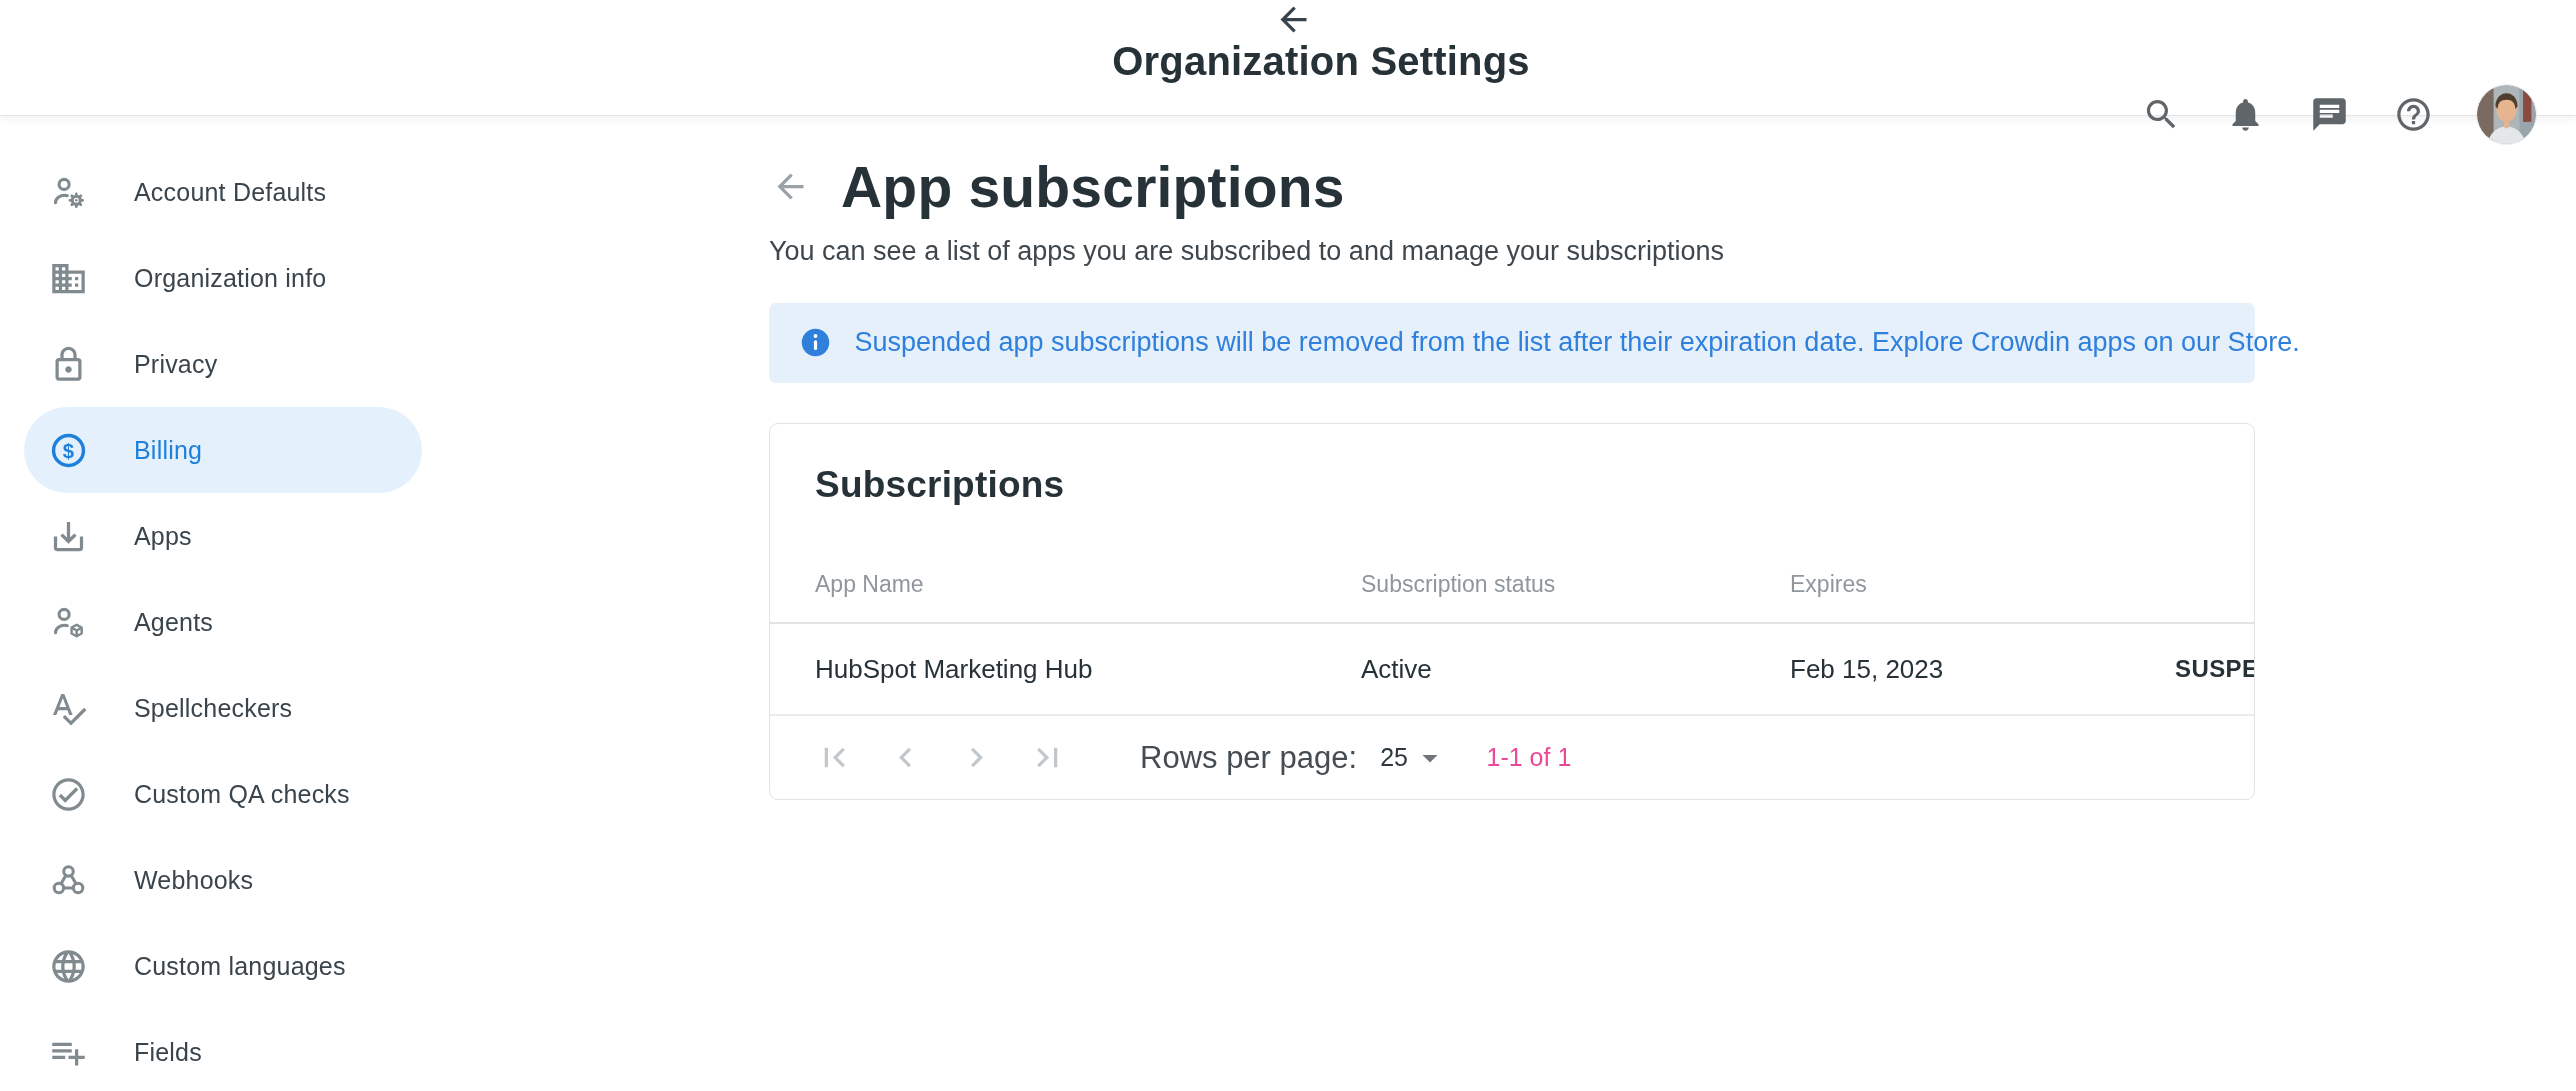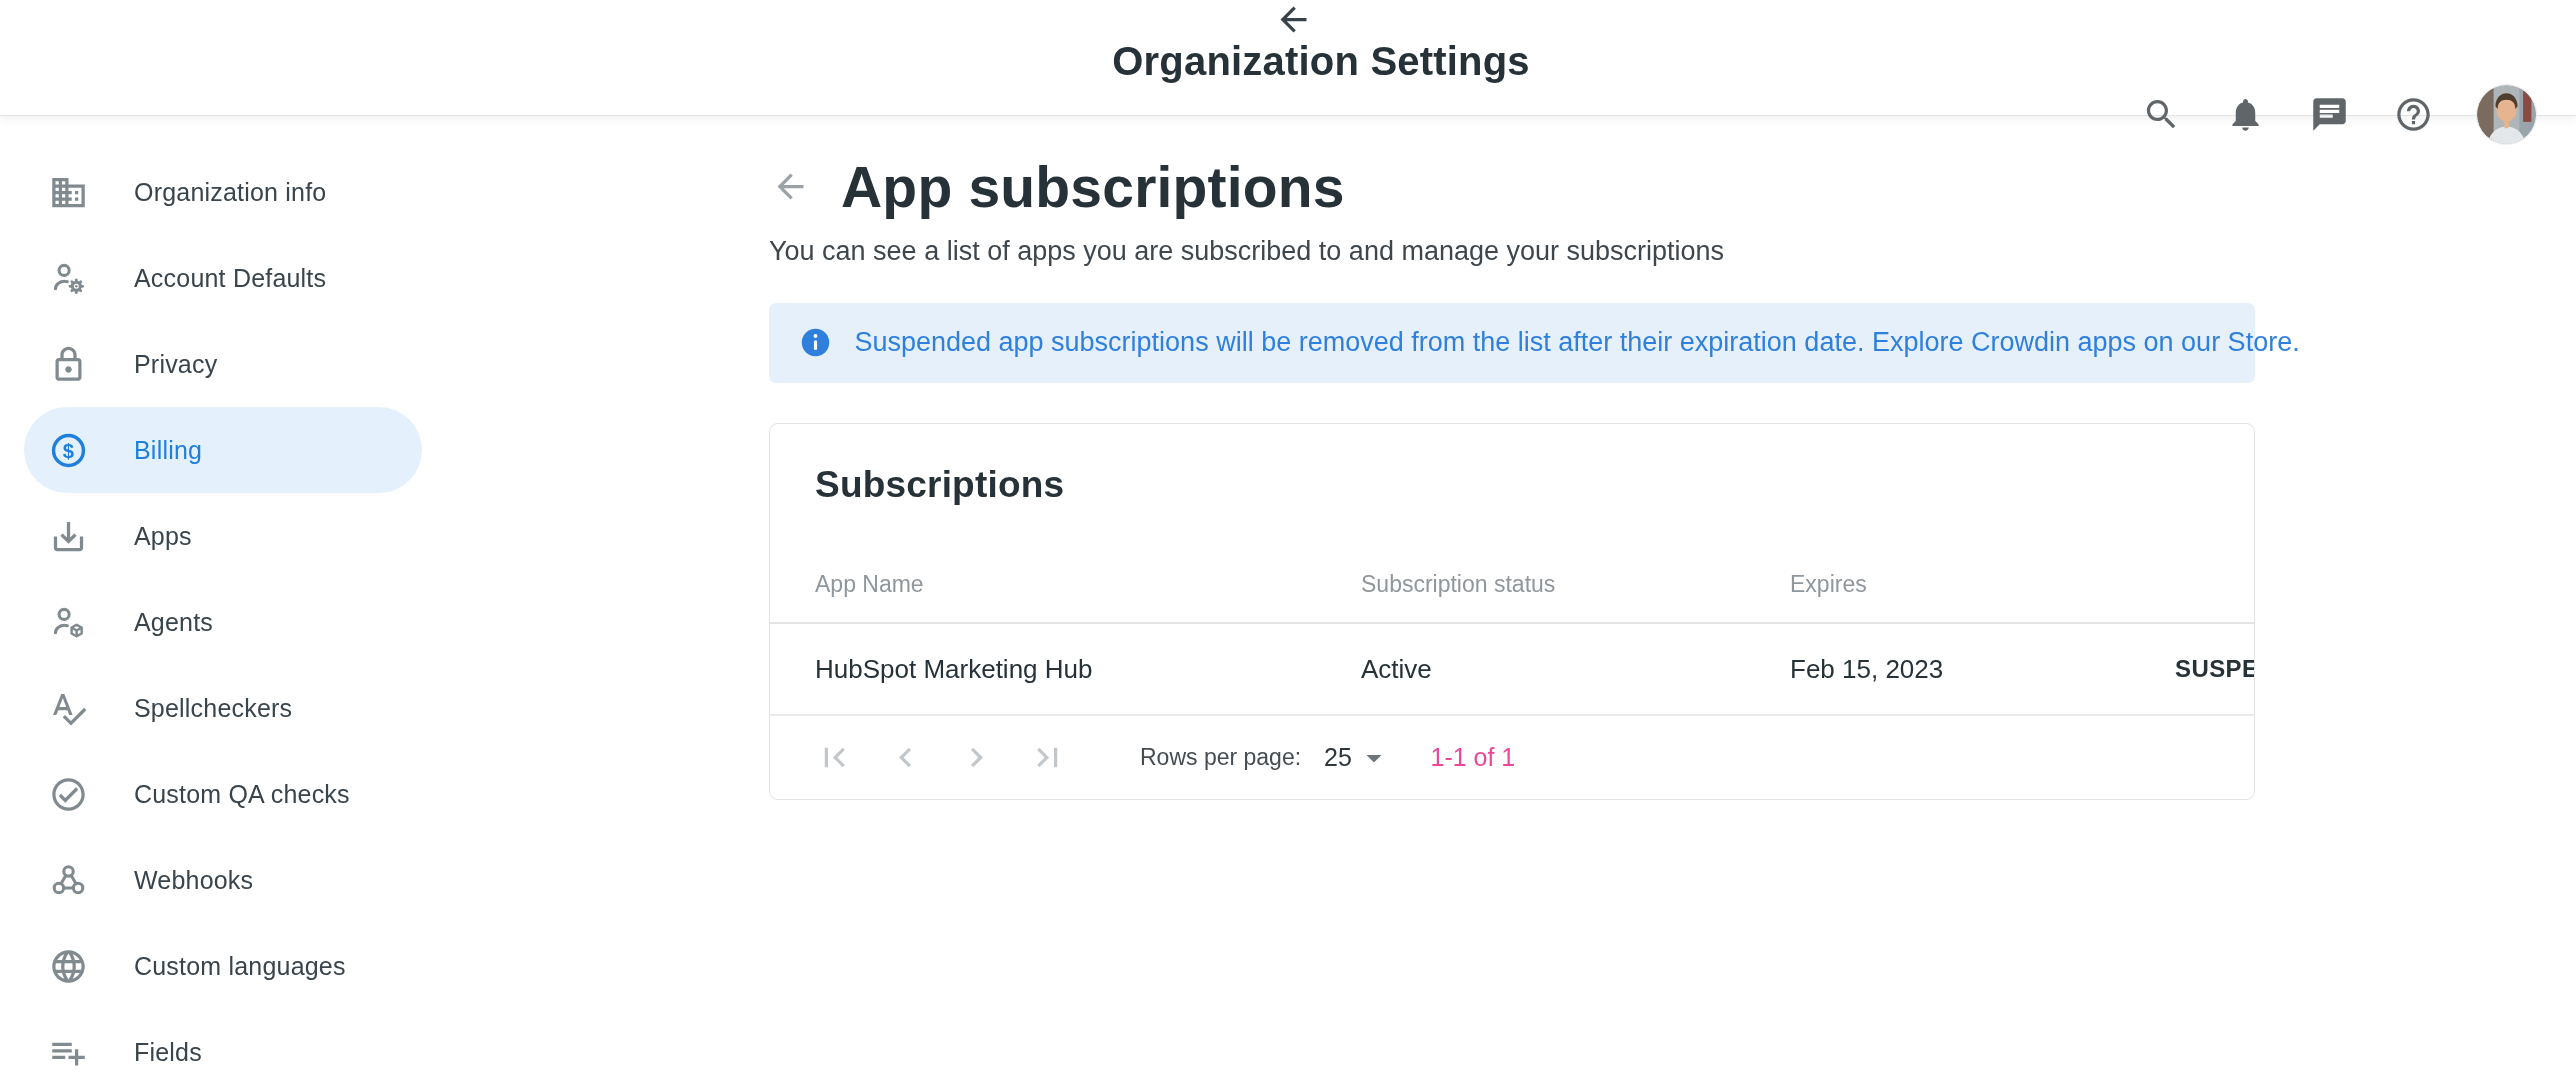--- a/index.html
+++ b/index.html
@@ -90,21 +90,21 @@
   .action-btn{
     justify-self:end;background:none;border:none;padding:0;cursor:pointer;
     font-family:inherit;font-size:24px;font-weight:700;color:#263238;letter-spacing:0.4px;
   }
   .pagination{height:83px;display:flex;align-items:center;padding:0 31px 0 45px;}
   .pg-btn{
     width:39px;height:39px;border:none;background:transparent;padding:0;cursor:pointer;
     display:flex;align-items:center;justify-content:center;color:#c2c7cb;margin-right:32px;
   }
   .pg-btn svg{width:39px;height:39px;}
-  .rows-label{margin-left:41px;font-size:23px;color:#454c52;}
+  .rows-label{margin-left:41px;font-size:31px;color:#454c52;}
   .rows-select{display:flex;align-items:center;cursor:pointer;margin-left:23px;}
   .rows-value{font-size:25px;color:#2e373d;}
   .caret{width:36px;height:36px;color:#6f767b;margin-left:3.6px;}
   .caret svg{width:36px;height:36px;}
   .range{margin-left:39px;font-size:25px;color:#ec4899;}
 </style>
 </head>
 <body>
 
 <header class="topbar">
@@ -165,41 +165,41 @@
       </svg>
     </div>
   </div>
 </header>
 
 <div class="content">
 
   <nav class="sidebar">
     <div class="side-item">
       <span class="s-icon">
-        <svg viewBox="0 0 24 24" fill="currentColor">
-            <path d="M12 7V3H2v18h20V7H12zM6 19H4v-2h2v2zm0-4H4v-2h2v2zm0-4H4V9h2v2zm0-4H4V5h2v2zm4 12H8v-2h2v2zm0-4H8v-2h2v2zm0-4H8V9h2v2zm0-4H8V5h2v2zm10 12h-8v-2h2v-2h-2v-2h2v-2h-2V9h8v10zm-2-8h-2v2h2v-2zm0 4h-2v2h2v-2z"></path>
-          </svg>
-      </span>
-      <span class="lbl">Organization info</span>
-    </div>
-    <div class="side-item">
-      <span class="s-icon">
         <svg viewBox="0 0 24 24" fill="none" stroke="currentColor" stroke-width="1.9">
           <circle cx="9.3" cy="7" r="3.1"></circle>
           <path d="M4 18.3c0-2.9 2.9-4.6 5.5-4.6 .6 0 1.2 .08 1.8 .25" stroke-linecap="round"></path>
           <g>
             <circle cx="16.8" cy="16.8" r="2.5"></circle>
             <g stroke-width="1.7" stroke-linecap="round">
               <path d="M16.8 12.9v1.1M16.8 19.6v1.1M20.7 16.8h-1.1M14 16.8h-1.1M19.56 14.04l-.78.78M14.82 18.78l-.78.78M19.56 19.56l-.78-.78M14.82 14.82l-.78-.78"></path>
             </g>
           </g>
           <circle cx="16.8" cy="16.8" r="0.8" fill="currentColor" stroke="none"></circle>
         </svg>
       </span>
       <span class="lbl">Account Defaults</span>
+    </div>
+    <div class="side-item">
+      <span class="s-icon">
+        <svg viewBox="0 0 24 24" fill="currentColor">
+            <path d="M12 7V3H2v18h20V7H12zM6 19H4v-2h2v2zm0-4H4v-2h2v2zm0-4H4V9h2v2zm0-4H4V5h2v2zm4 12H8v-2h2v2zm0-4H8v-2h2v2zm0-4H8V9h2v2zm0-4H8V5h2v2zm10 12h-8v-2h2v-2h-2v-2h2v-2h-2V9h8v10zm-2-8h-2v2h2v-2zm0 4h-2v2h2v-2z"></path>
+          </svg>
+      </span>
+      <span class="lbl">Organization info</span>
     </div>
     <div class="side-item">
       <span class="s-icon">
         <svg viewBox="0 0 24 24" fill="currentColor">
             <path d="M18 8h-1V6c0-2.76-2.24-5-5-5S7 3.24 7 6v2H6c-1.1 0-2 .9-2 2v10c0 1.1.9 2 2 2h12c1.1 0 2-.9 2-2V10c0-1.1-.9-2-2-2zM9 6c0-1.66 1.34-3 3-3s3 1.34 3 3v2H9V6zm9 14H6V10h12v10zm-6-3c1.1 0 2-.9 2-2s-.9-2-2-2-2 .9-2 2 .9 2 2 2z"></path>
           </svg>
       </span>
       <span class="lbl">Privacy</span>
     </div>
     <div class="side-item active">

